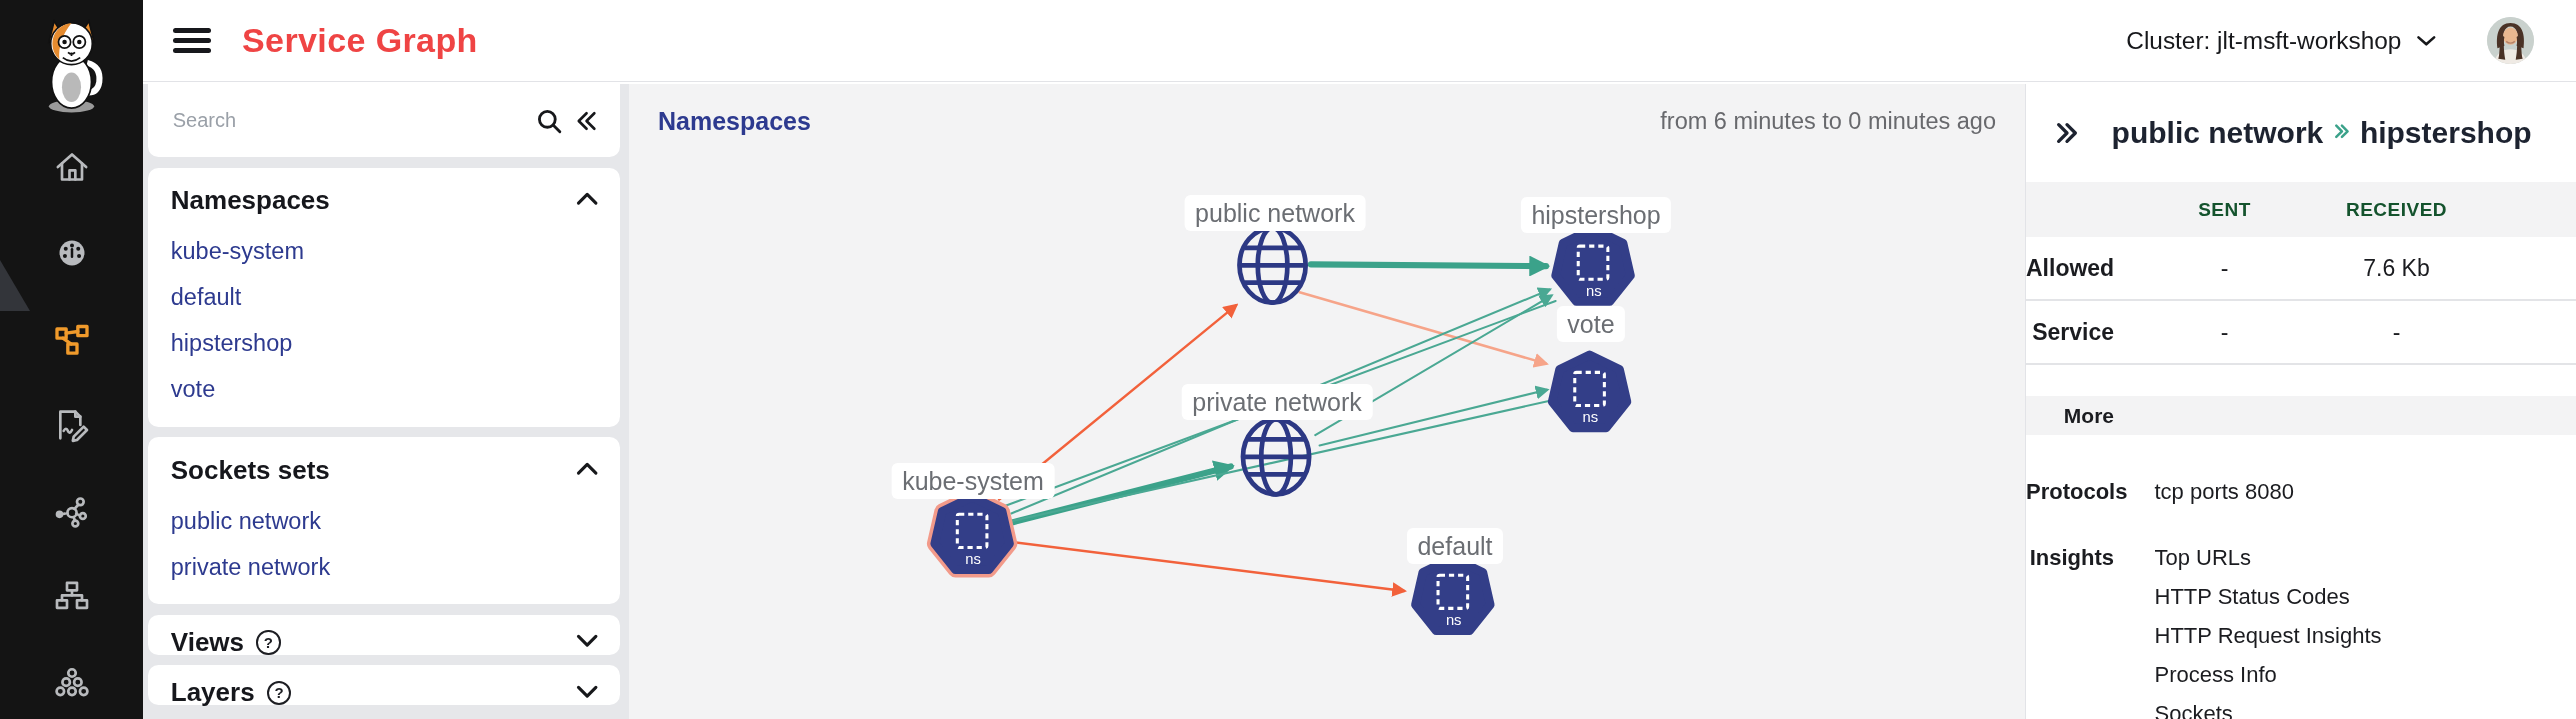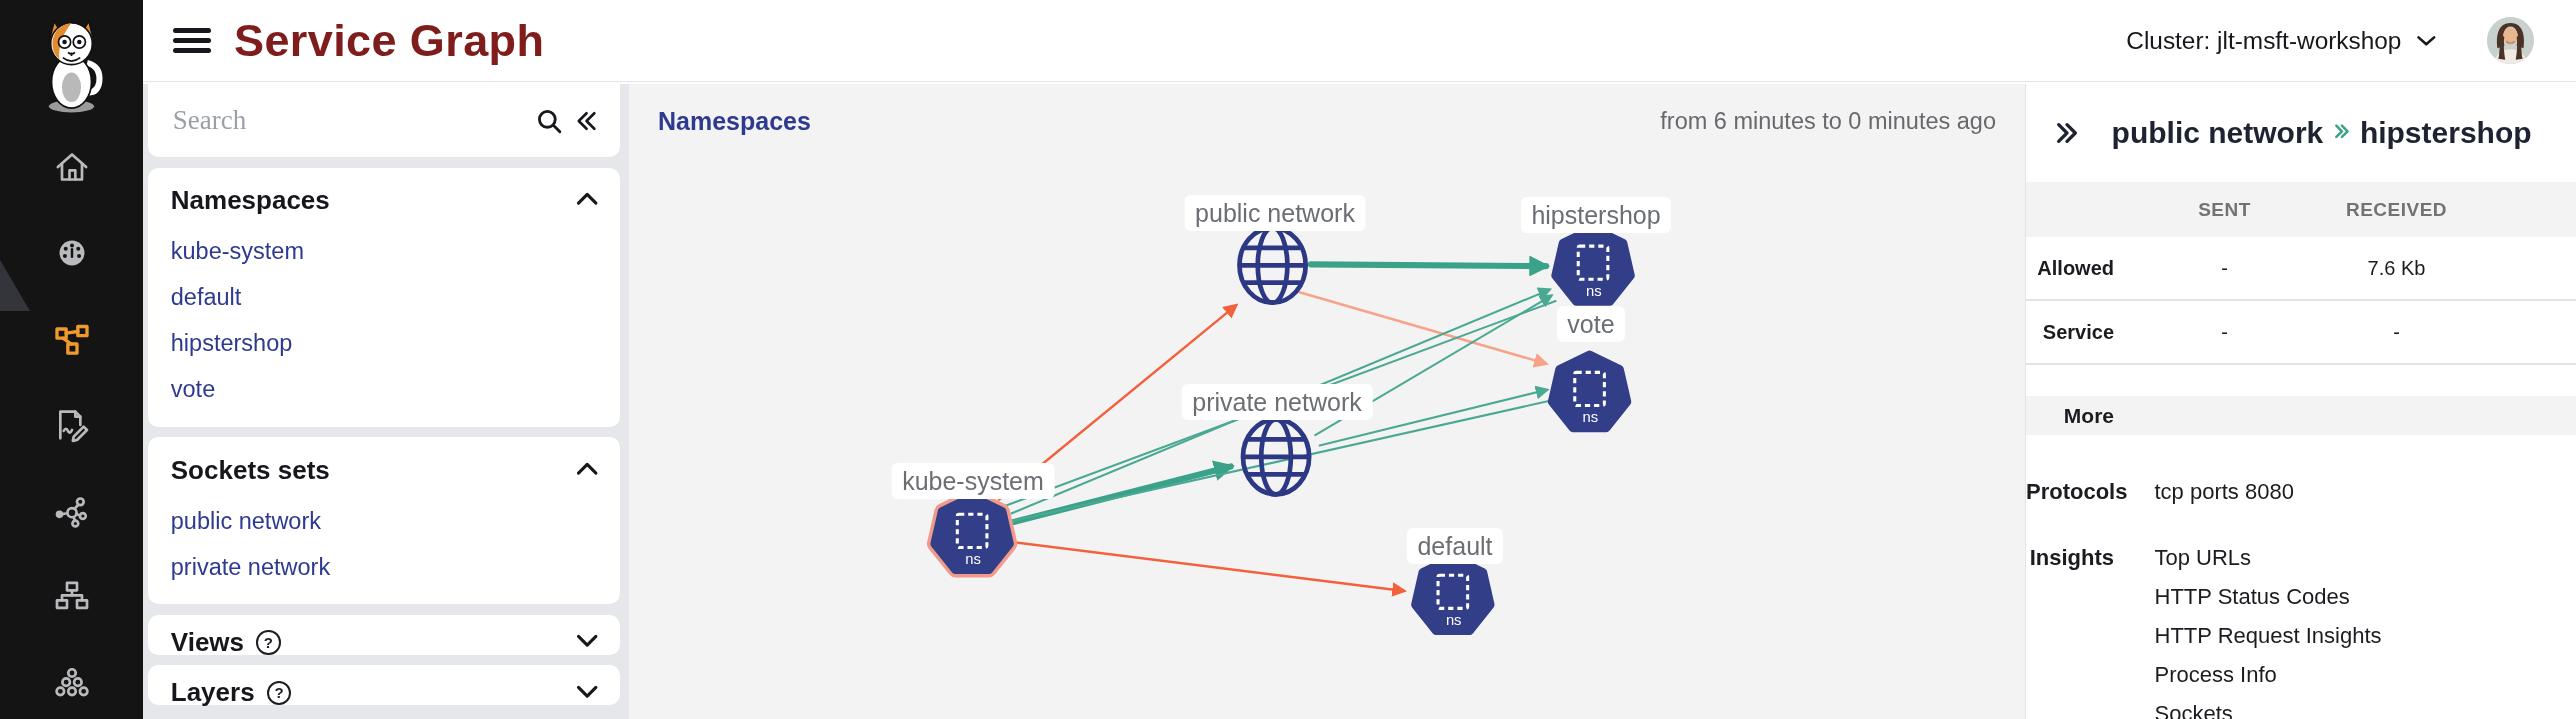--- a/index.html
+++ b/index.html
@@ -16,31 +16,31 @@
   .rail-item.active svg{stroke:var(--rail-active,#F09A2B);stroke-width:4;}
   .rail-marker{position:absolute;left:0;top:260px;width:30px;height:51px;background:#33353a;
                clip-path:polygon(0 0,100% 100%,0 100%);}
 
   
   .topbar{position:absolute;left:143px;top:0;width:2433px;height:82px;background:#fff;
           border-bottom:1.7px solid #e2e3e7;display:flex;align-items:center;z-index:4;}
   .hamburger{margin-left:30px;width:38px;height:28px;display:flex;flex-direction:column;justify-content:space-between;
              background:none;border:none;cursor:pointer;padding:1.7px 0;}
   .hamburger span{display:block;height:4.4px;border-radius:2.6px;background:#17181c;}
-  .app-title{margin-left:23px;font-size:45px;font-weight:800;letter-spacing:0.4px;color:#7f1d1d;}
+  .app-title{margin-left:31px;font-size:34px;font-weight:800;letter-spacing:0.4px;color:#ef4444;}
   .top-right{margin-left:auto;display:flex;align-items:center;text-align:right;}
   .cluster-sel{display:flex;align-items:center;gap:14px;font-size:24.4px;color:#17181b;cursor:pointer;}
   .avatar{width:47px;height:47px;border-radius:50%;overflow:hidden;margin-left:49px;margin-right:42px;
           background:#cfd6d4;cursor:pointer;flex:none;}
 
   
   .sidebar{position:absolute;left:143px;top:84px;width:486px;height:636px;background:#e6e7ea;overflow:hidden;z-index:3;}
   .card{background:#fff;margin:0 8.7px 10.5px 5.2px;border-radius:10.5px;}
   .search-card{height:73px;margin-top:0;border-radius:0 0 10.5px 10.5px;display:flex;align-items:center;padding:0 17.4px 0 22.6px;}
-  .search-card input{flex:1;border:none;outline:none;font-size:27px;font-family:Liberation Serif, serif;color:#1d4ed8;background:transparent;}
+  .search-card input{flex:1;border:none;outline:none;font-size:20px;font-family:Liberation Sans, sans-serif;color:#1d4ed8;background:transparent;}
   .search-card input::placeholder{color:#9aa0a8;}
   .icon-btn{background:none;border:none;cursor:pointer;display:flex;align-items:center;justify-content:center;padding:3.5px;}
   .icon-btn svg{stroke:#17181b;fill:none;stroke-width:3.4;stroke-linecap:round;stroke-linejoin:round;}
   .section-head{display:flex;align-items:center;padding:17.4px 21px 8.7px 22.6px;cursor:pointer;}
   .section-title{font-size:26px;font-weight:700;color:#16171c;display:flex;align-items:center;}
   .help-badge{width:24.4px;height:24.4px;border:2.2px solid #1d1e23;border-radius:50%;font-size:15px;font-weight:700;
               display:inline-flex;align-items:center;justify-content:center;margin-left:12.2px;color:#1d1e23;cursor:pointer;}
   .section-head .chev{margin-left:auto;}
   .chev svg{stroke:#17181b;fill:none;stroke-width:3.6;stroke-linecap:round;stroke-linejoin:round;}
   .section-items{padding:3.5px 0 14px 0;}
@@ -72,24 +72,24 @@
               padding:3.5px 10.5px;font-size:25px;font-weight:500;color:#6b6e73;white-space:nowrap;cursor:pointer;}
 
   
   .panel{position:absolute;left:2025px;top:84px;width:551px;height:636px;background:#fff;
          border-left:1.7px solid #e2e3e7;z-index:3;}
   .panel-head{height:98px;display:flex;align-items:center;padding-left:22.6px;}
   .panel-head .icon-btn svg{stroke-width:4;}
   .panel-title{margin-left:26px;font-size:30px;font-weight:700;color:#1d2330;display:flex;align-items:center;gap:7px;}
   .sep-icon svg{stroke:var(--edge-teal,#3BA28A);fill:none;stroke-width:4;stroke-linecap:round;stroke-linejoin:round;}
   .tbl-head{height:55px;background:#f3f3f4;display:grid;grid-template-columns:118px 161px 183px 1fr;align-items:center;
-            font-size:19px;font-weight:700;letter-spacing:0.5px;color:#737373;}
+            font-size:19px;font-weight:700;letter-spacing:0.5px;color:#14532d;}
   .tbl-head .c{text-align:center;}
   .tbl-row{height:64px;display:grid;grid-template-columns:118px 161px 183px 1fr;align-items:center;
-           font-size:20px;color:#1b1c20;border-bottom:2.6px solid #e3e4e7;}
+           font-size:23px;color:#1b1c20;border-bottom:2.6px solid #e3e4e7;}
   .tbl-row .lab{text-align:right;padding-right:30px;font-weight:700;}
   .tbl-row .c{text-align:center;}
   .more-strip{height:39px;background:#f3f3f4;display:flex;align-items:center;margin-top:31px;}
   .more-strip .lab{width:118px;text-align:right;padding-right:30px;font-weight:700;font-size:21px;}
   .kv{display:grid;grid-template-columns:118px 1fr;font-size:22px;color:#1b1c20;}
   .kv .lab{text-align:right;padding-right:30px;font-weight:700;}
   .kv .val{padding-left:10.5px;}
   .kv.protocols{margin-top:44px;}
   .kv.insights{margin-top:33px;}
   .insight-item{display:block;line-height:39px;cursor:pointer;}

